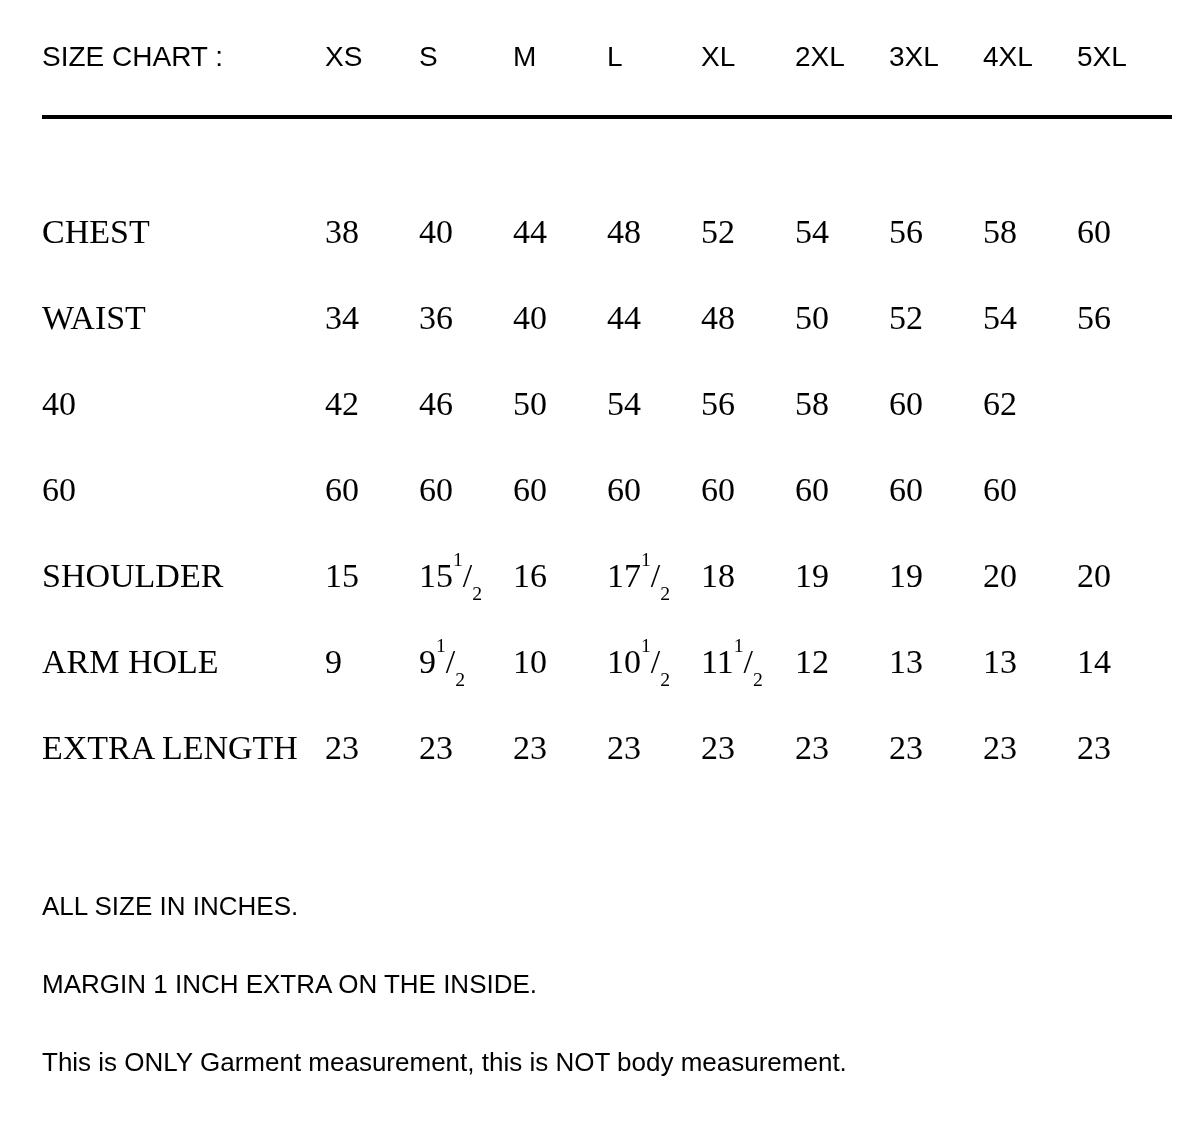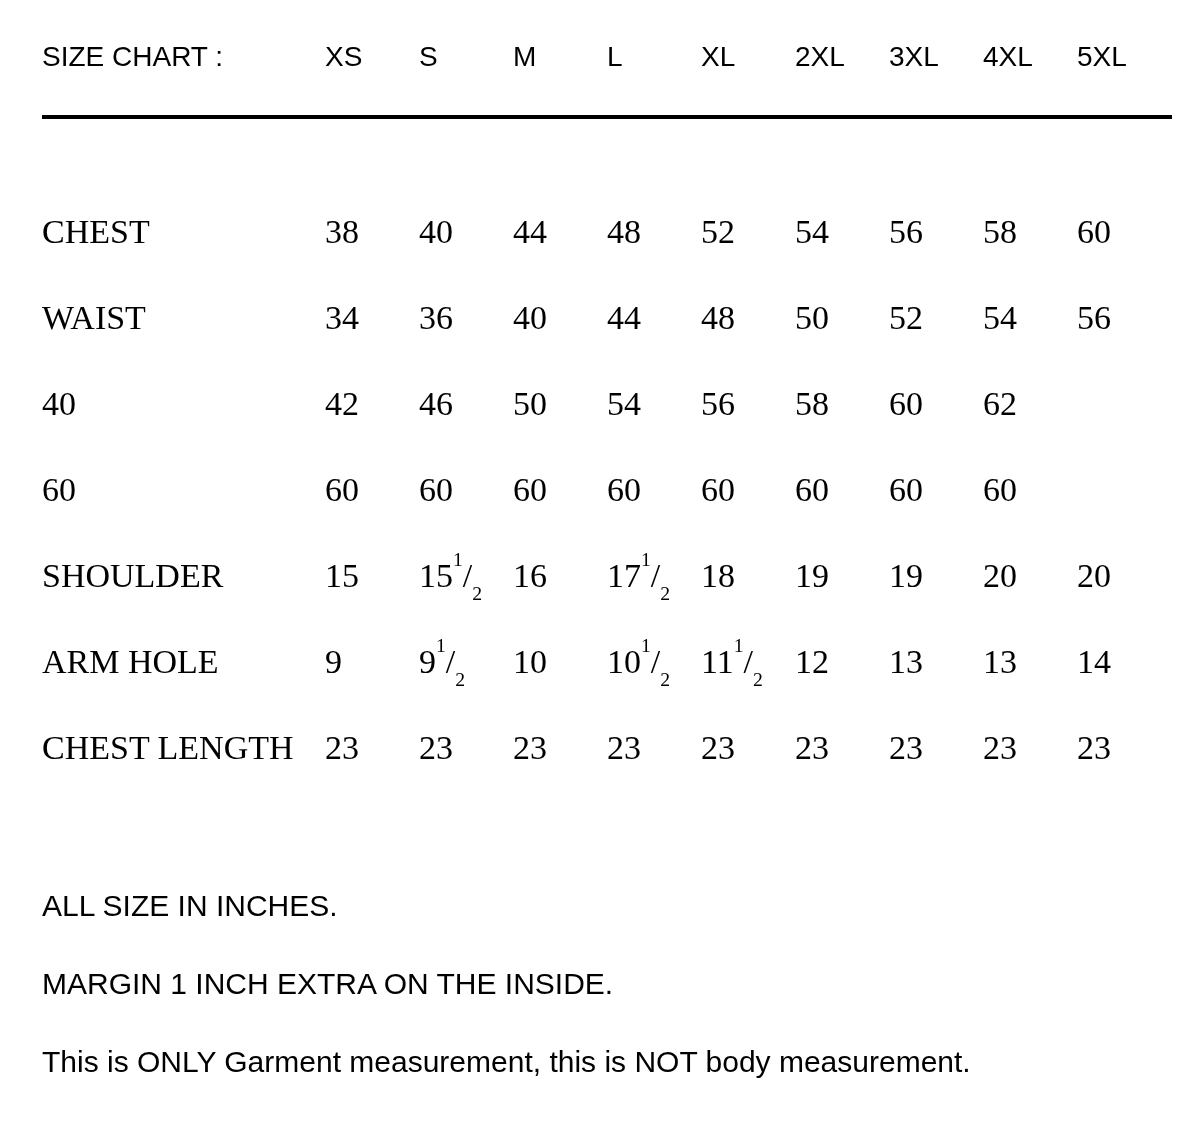--- a/index.html
+++ b/index.html
@@ -75,21 +75,21 @@
     top: 0.28em;
     line-height: 0;
   }
   .notes {
     position: absolute;
     left: 42px;
     top: 888px;
     width: 1130px;
   }
   .note {
-    font-size: 30px;
+    font-size: 26px;
     line-height: 36px;
     margin-bottom: 42px;
     white-space: nowrap;
   }
   .note-bold {
     font-weight: normal;
   }
 </style>
 </head>
 <body>
@@ -180,21 +180,21 @@
           <div class="cell">9<sup>1</sup>/<sub>2</sub></div>
           <div class="cell">10</div>
           <div class="cell">10<sup>1</sup>/<sub>2</sub></div>
           <div class="cell">11<sup>1</sup>/<sub>2</sub></div>
           <div class="cell">12</div>
           <div class="cell">13</div>
           <div class="cell">13</div>
           <div class="cell">14</div>
         </div>
         <div class="grid-row">
-          <div class="label-cell">CHEST LENGTH</div>
+          <div class="label-cell">EXTRA LENGTH</div>
           <div class="cell">23</div>
           <div class="cell">23</div>
           <div class="cell">23</div>
           <div class="cell">23</div>
           <div class="cell">23</div>
           <div class="cell">23</div>
           <div class="cell">23</div>
           <div class="cell">23</div>
           <div class="cell">23</div>
         </div>

